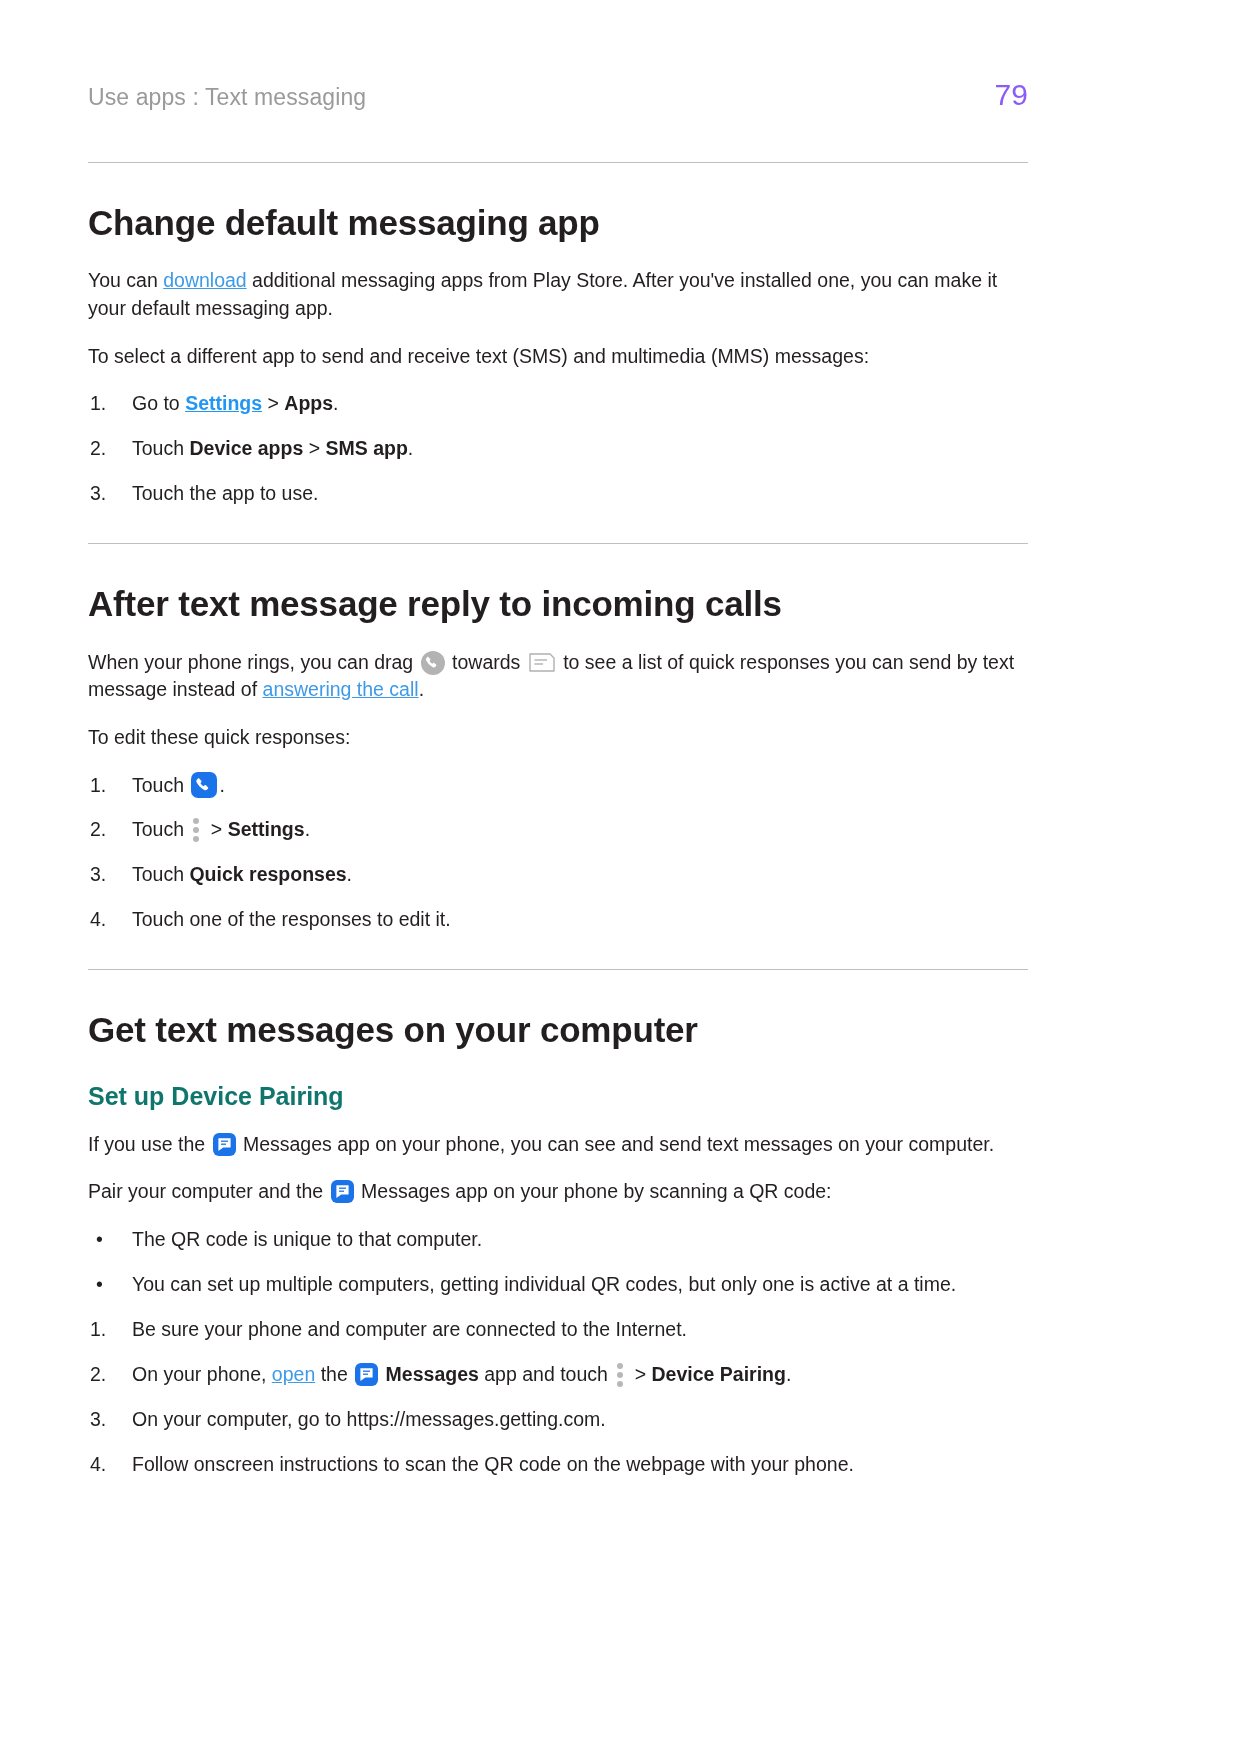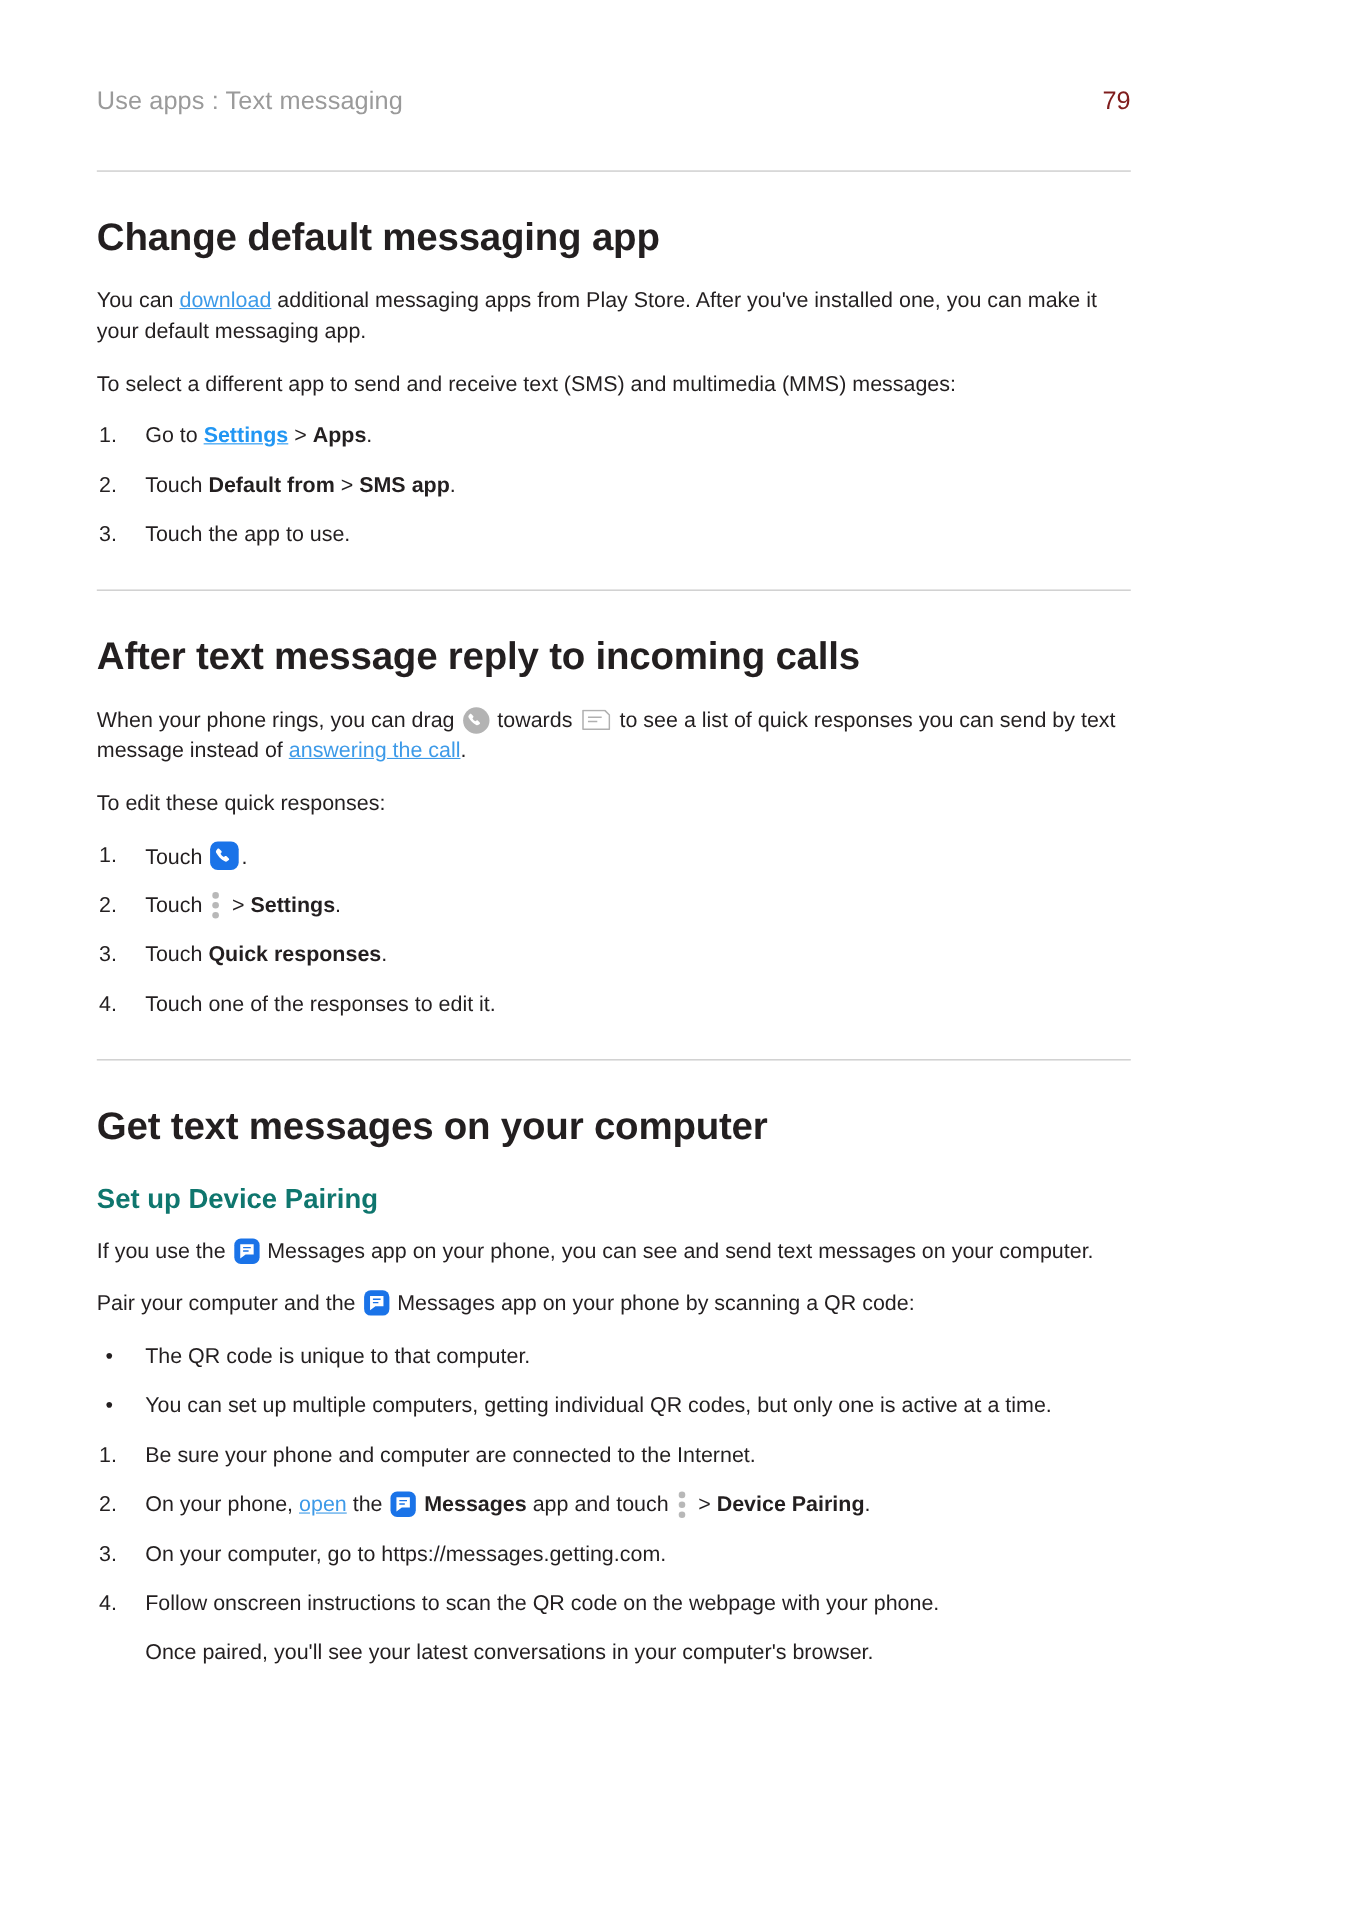--- a/index.html
+++ b/index.html
@@ -27,22 +27,22 @@
   .runhead {
     display: flex;
     align-items: baseline;
     justify-content: space-between;
     color: #9a9a9a;
     font-size: 23px;
     letter-spacing: 0.1px;
     font-weight: 400;
   }
   .runhead .page-no {
-    font-size: 23px;
-    color: #7f1d1d;
+    font-size: 30px;
+    color: #8b5cf6;
   }
   .rule {
     border: 0;
     border-top: 1px solid #bfbfbf;
     margin: 50px 0 0 0;
     height: 0;
   }
   .rule.section {
     margin: 36px 0 0 0;
   }
@@ -188,21 +188,21 @@
 
   <p class="body"><span>You can </span><a class="lnk" href="#">download</a><span> additional messaging apps from Play Store. After you've installed one, you can make it your default messaging app.</span></p>
 
   <p class="body">To select a different app to send and receive text (SMS) and multimedia (MMS) messages:</p>
 
   <ol class="steps">
     <li>
       <span class="marker">1.</span><span>Go to </span><a class="lnk-strong" href="#">Settings</a><span> &gt; </span><strong class="b">Apps</strong><span>.</span>
     </li>
     <li>
-      <span class="marker">2.</span><span>Touch </span><strong class="b">Default from</strong><span> &gt; </span><strong class="b">SMS app</strong><span>.</span>
+      <span class="marker">2.</span><span>Touch </span><strong class="b">Device apps</strong><span> &gt; </span><strong class="b">SMS app</strong><span>.</span>
     </li>
     <li>
       <span class="marker">3.</span><span>Touch the app to use.</span>
     </li>
   </ol>
 
   <hr class="rule section">
 
   <h1 class="h-major">After text message reply to incoming calls</h1>
 
@@ -270,17 +270,16 @@
             <path fill="#ffffff" d="M5.4 5.2h12.2v9.3H10.3l-4.9 3.6z"></path>
             <line x1="8" y1="8.2" x2="15" y2="8.2" stroke="#1a73e8" stroke-width="1.3"></line>
             <line x1="8" y1="11.2" x2="13" y2="11.2" stroke="#1a73e8" stroke-width="1.3"></line>
           </svg></span> <strong class="b">Messages</strong><span> app and touch </span><span class="ico ico-overflow"><i></i><i></i><i></i></span><span> &gt; </span><strong class="b">Device Pairing</strong><span>.</span>
     </li>
     <li>
       <span class="marker">3.</span><span>On your computer, go to https://messages.getting.com.</span>
     </li>
     <li>
       <span class="marker">4.</span><span>Follow onscreen instructions to scan the QR code on the webpage with your phone.</span>
-      <div class="sub-note">Once paired, you'll see your latest conversations in your computer's browser.</div>
     </li>
   </ol>
 
 </div>
 
 </body></html>

